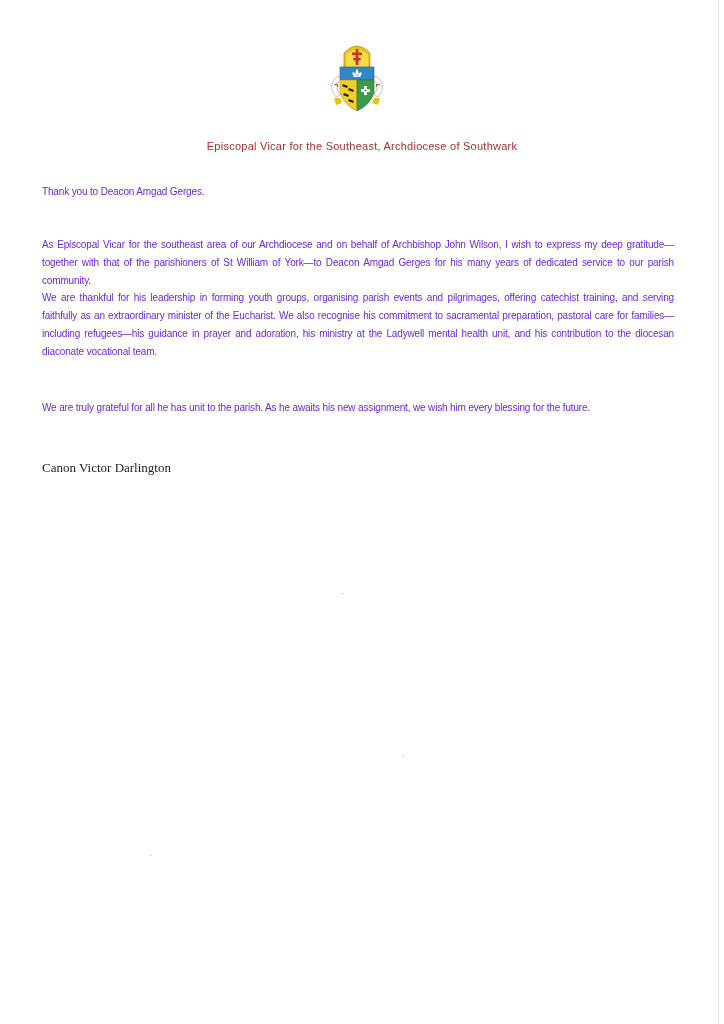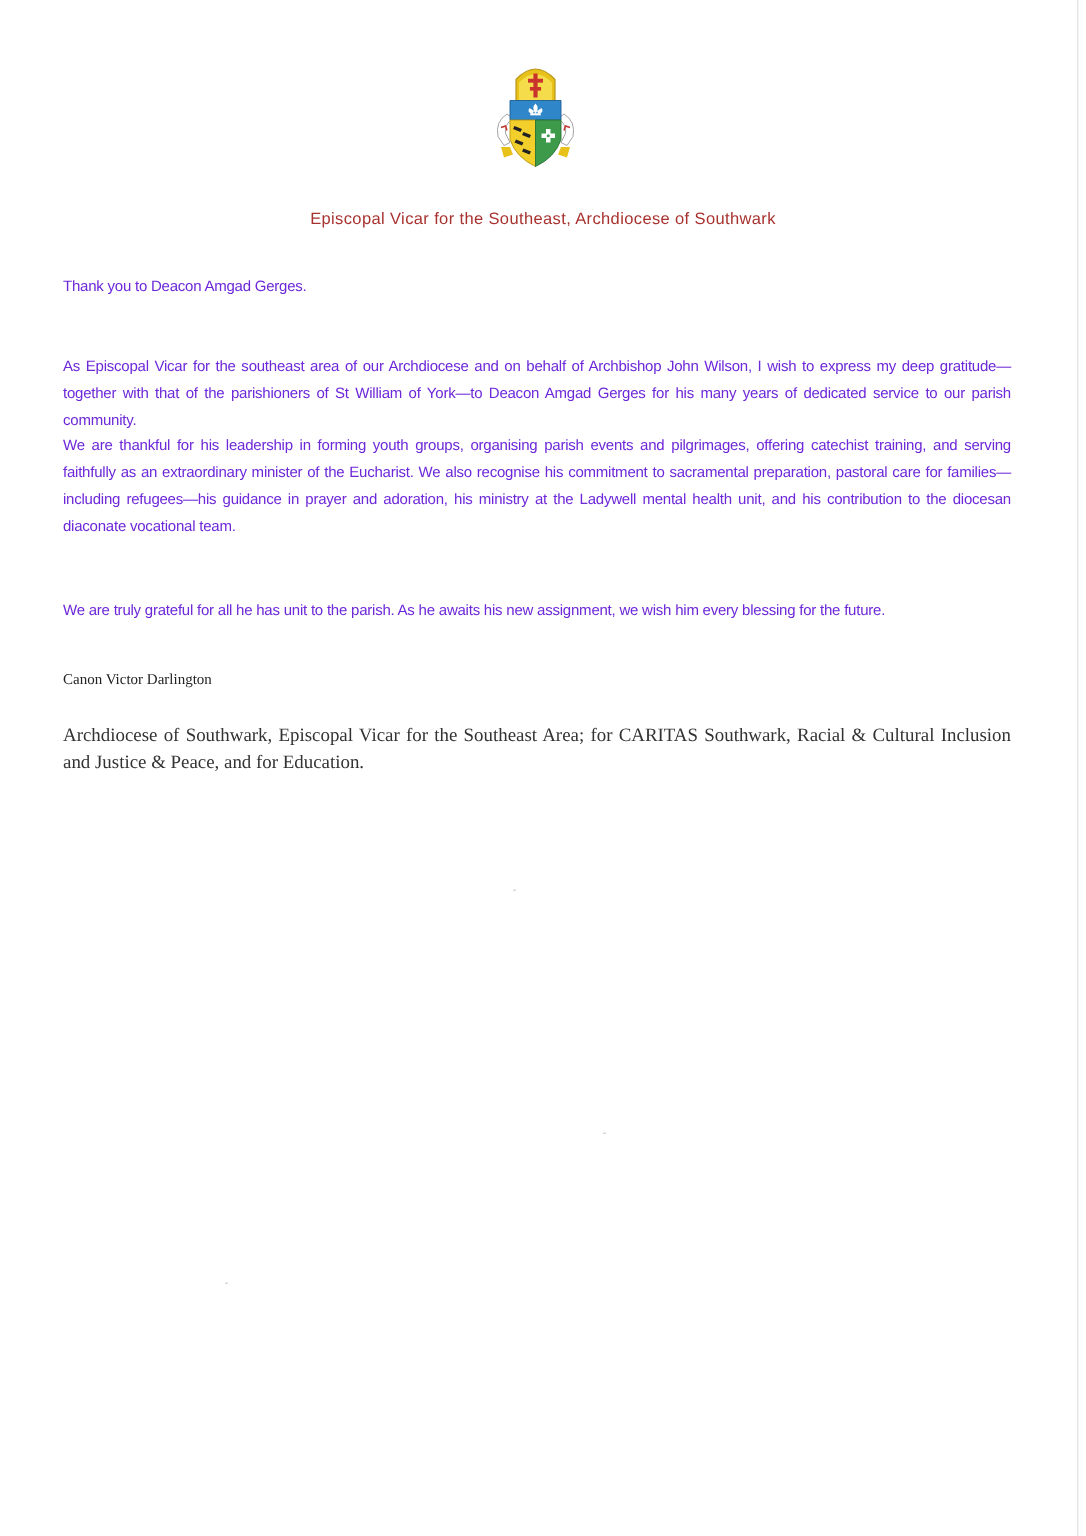--- a/index.html
+++ b/index.html
@@ -23,22 +23,22 @@
       position: absolute; left: 42px; width: 632px;
       font-size: 10px; line-height: 18.1px; color: #6d28d9;
       letter-spacing: -0.15px;
     }
     .p { margin: 0; text-align: justify; text-align-last: left; }
     #p-thanks { top: 183px; }
     #p-intro { top: 236px; }
     #p-thankful { top: 289px; }
     #p-grateful { top: 399px; }
     .sig-name {
-      position: absolute; left: 42px; top: 448px;
-      font-family: "Liberation Serif", serif; font-size: 10px; color: #222;
+      position: absolute; left: 42px; top: 460px;
+      font-family: "Liberation Serif", serif; font-size: 13px; color: #222;
     }
     .sig-title {
       position: absolute; left: 42px; top: 482px; width: 632px;
       font-family: "Liberation Serif", serif; font-size: 12.6px; line-height: 17.5px;
       color: #333; text-align: justify; text-align-last: left;
     }
     .speck { position: absolute; width: 2px; height: 1px; background: #d8d8d8; }
   </style>
 </head>
 <body>
@@ -90,18 +90,17 @@
     <p class="p">As Episcopal Vicar for the southeast area of our Archdiocese and on behalf of Archbishop John Wilson, I wish to express my deep gratitude—together with that of the parishioners of St William of York—to Deacon Amgad Gerges for his many years of dedicated service to our parish community.</p>
   </div>
   <div class="body-text" id="p-thankful">
     <p class="p">We are thankful for his leadership in forming youth groups, organising parish events and pilgrimages, offering catechist training, and serving faithfully as an extraordinary minister of the Eucharist. We also recognise his commitment to sacramental preparation, pastoral care for families—including refugees—his guidance in prayer and adoration, his ministry at the Ladywell mental health unit, and his contribution to the diocesan diaconate vocational team.</p>
   </div>
   <div class="body-text" id="p-grateful">
     <p class="p">We are truly grateful for all he has unit to the parish. As he awaits his new assignment, we wish him every blessing for the future.</p>
   </div>
 
   <div class="sig-name">Canon Victor Darlington</div>
-  <div class="sig-title">Archdiocese of Southwark, Episcopal Vicar for the Southeast Area; for CARITAS Southwark, Racial &amp; Cultural Inclusion and Justice &amp; Peace, and for Education.</div>
 
   <div class="speck" style="left:342px; top:593px;"></div>
   <div class="speck" style="left:402px; top:755px;"></div>
   <div class="speck" style="left:150px; top:855px;"></div>
 </div>
 
 </body></html>

